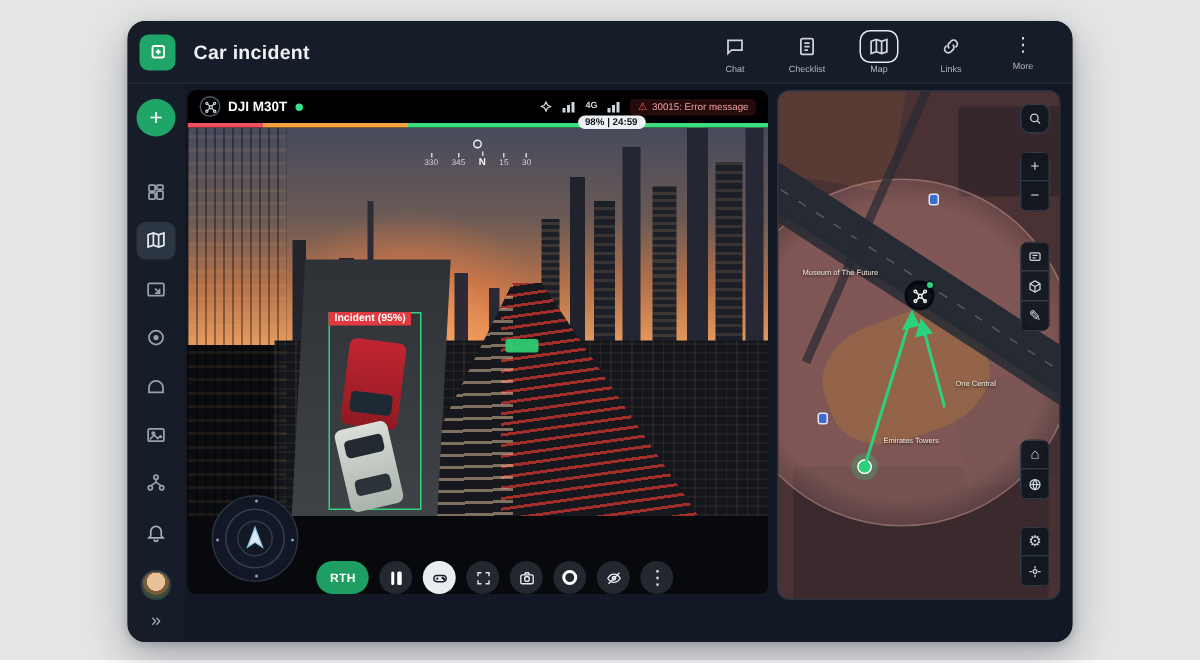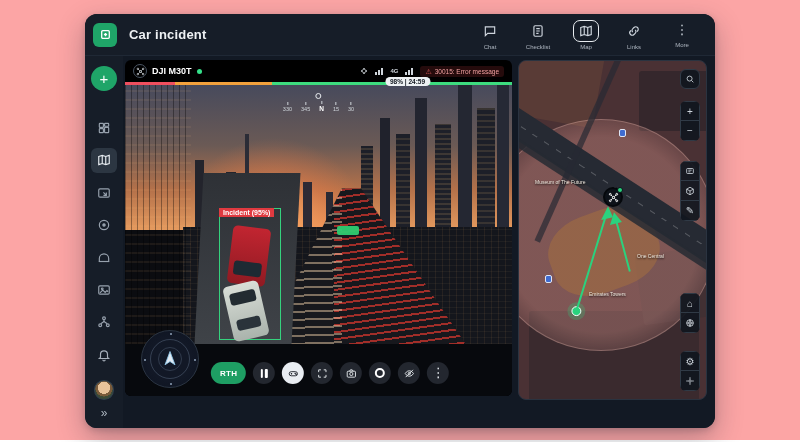--- a/index.html
+++ b/index.html
@@ -1,17 +1,17 @@
 <!DOCTYPE html>
 <html><head>
 <meta charset="utf-8">
 <style>
   * { margin:0; padding:0; box-sizing:border-box; }
   html,body { width:800px; height:442px; background:#ffffff; font-family:"Liberation Sans", sans-serif; overflow:hidden; }
-  .stage { position:relative; width:800px; height:440px; background:#fca5a5; }
+  .stage { position:relative; width:800px; height:440px; background:#e5e5e5; }
 
   
   .window { position:absolute; left:85px; top:14px; width:630px; height:414px;
     background:#161d28; border-radius:12px; overflow:hidden;
     box-shadow:0 10px 28px rgba(20,30,45,.30), 0 2px 6px rgba(20,30,45,.18); }
 
   
   .topbar { position:absolute; left:0; top:0; right:0; height:42px; display:flex; align-items:center;
     padding:0 14px 0 8px; border-bottom:1px solid #1f2835; background:#161d28; z-index:30; }
   .logo { width:24px; height:24px; border-radius:6px; background:#1fa568; display:flex; align-items:center; justify-content:center; margin-right:12px; }
@@ -112,21 +112,21 @@
 
   
   .v-footer { position:absolute; left:0; bottom:0; right:0; height:52px; background:#07090d; z-index:45; }
   .compass { position:absolute; left:16px; bottom:8px; width:58px; height:58px; border-radius:50%;
     background:radial-gradient(circle,#121826 0 55%, #0d1320 100%); border:1px solid #2a3442; z-index:46; }
   .compass .ring { position:absolute; inset:8px; border:1px solid rgba(120,140,165,.35); border-radius:50%; }
   .compass .ring2 { position:absolute; inset:16px; border:1px solid rgba(120,140,165,.3); border-radius:50%; }
   .compass svg { position:absolute; left:50%; top:50%; width:20px; height:20px; transform:translate(-50%,-50%); }
   .compass .cdot { position:absolute; width:2px; height:2px; background:#8fa2b8; border-radius:50%; }
 
-  .ctrl-row { position:absolute; left:53%; bottom:12px; transform:translateX(-50%); display:flex; align-items:center; gap:7px; z-index:46; }
+  .ctrl-row { position:absolute; left:53%; bottom:0; transform:translateX(-50%); display:flex; align-items:center; gap:7px; z-index:46; }
   .rth-btn { height:22px; padding:0 9px; border-radius:11px; background:#1e9e63; color:#fff; font-size:8px; font-weight:bold;
     display:flex; align-items:center; cursor:pointer; letter-spacing:.3px; }
   .cbtn { width:22px; height:22px; border-radius:50%; background:#23272f; color:#e8ecf0; display:flex; align-items:center; justify-content:center; cursor:pointer; }
   .cbtn svg { width:11px; height:11px; }
   .cbtn.lightbtn { background:#e9edf2; color:#1b2027; }
   .pause-bars { display:flex; gap:2px; }
   .pause-bars i { display:block; width:2.5px; height:9px; background:#fff; border-radius:1px; }
   .rec-ring { width:10px; height:10px; border:2.5px solid #fff; border-radius:50%; }
   .cbtn .kebab { color:#e8ecf0; }
 

